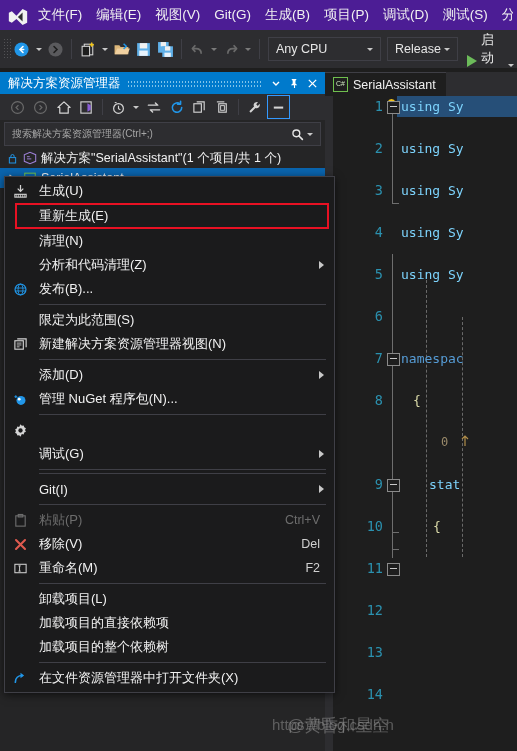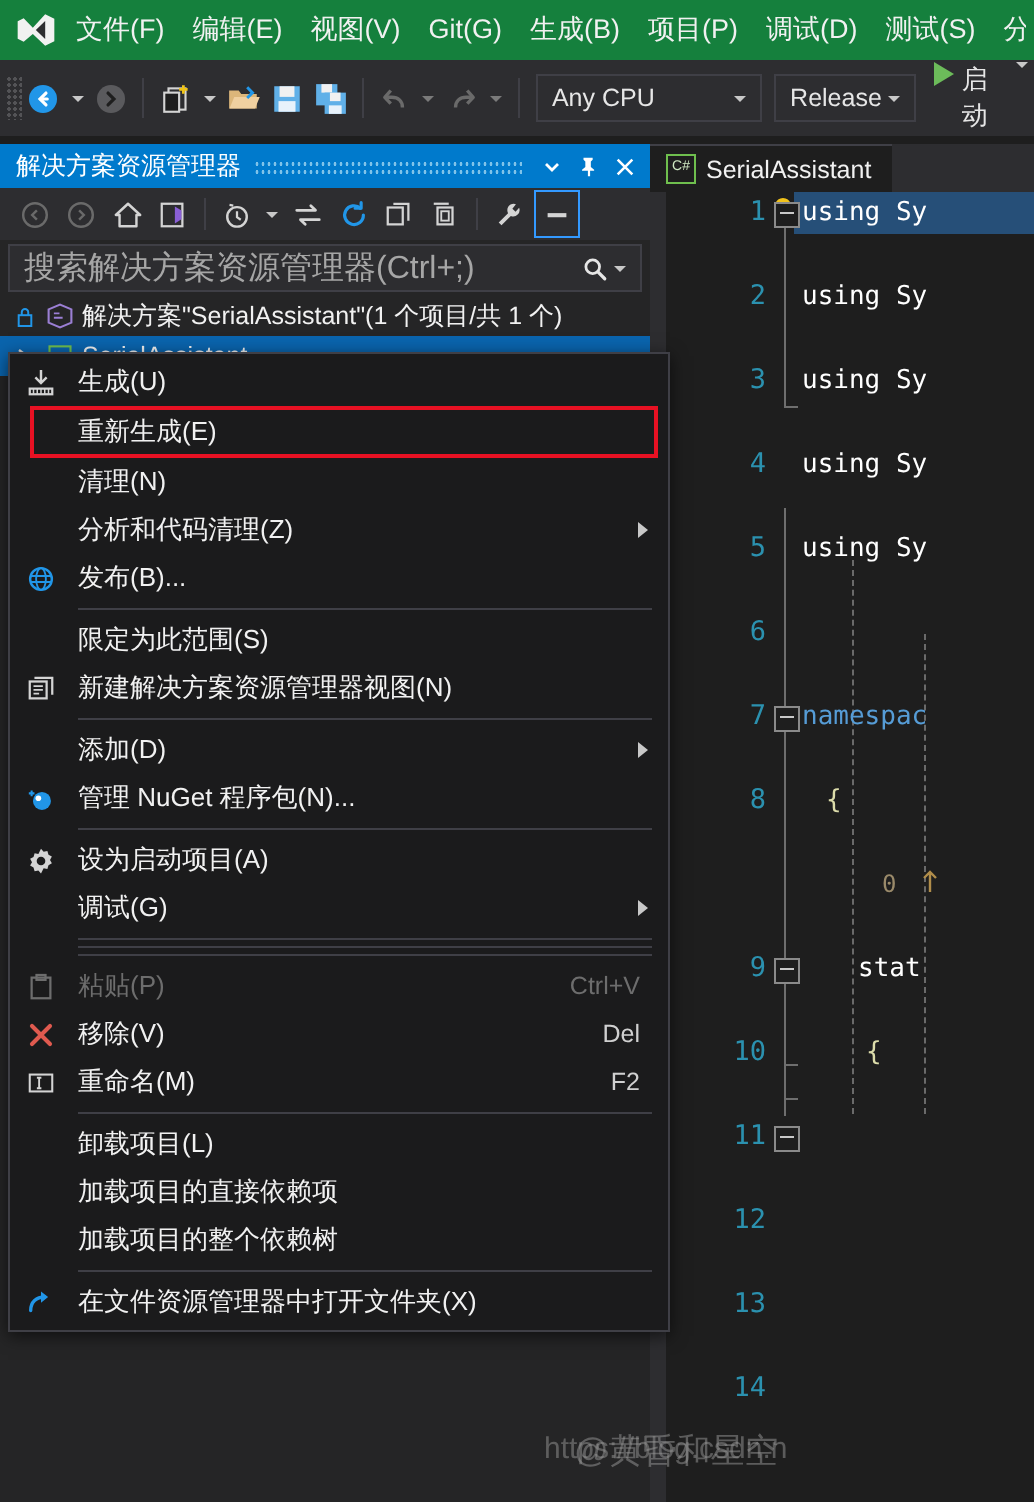--- a/index.html
+++ b/index.html
@@ -6,21 +6,21 @@
   body{
     width:517px;height:751px;overflow:hidden;position:relative;
     font-family:"Liberation Sans","DejaVu Sans",sans-serif;
     color:#f1f1f1;-webkit-font-smoothing:antialiased;
   }
   .app{position:absolute;inset:0;background:#1e1e1e;}
 
   
   .menubar{
     position:absolute;left:0;top:0;width:517px;height:30px;
-    background:#15803d;display:flex;align-items:center;
+    background:#4c1d95;display:flex;align-items:flex-end;
   }
   .vs-logo{width:26px;height:26px;margin-left:5px;display:flex;align-items:center;justify-content:center;}
   .menubar .mi{
     font-size:13.5px;color:#f1f1f1;padding:0 7px;line-height:30px;white-space:nowrap;
   }
   .menubar .mi.clipped{overflow:hidden;width:11px;padding-right:0;}
 
   
   .toolbar{
     position:absolute;left:0;top:30px;width:517px;height:38px;
@@ -33,21 +33,21 @@
   .tb-sep{width:1px;height:20px;background:#3f3f46;margin:0 5px;}
   .caret{width:0;height:0;border-left:3.5px solid transparent;border-right:3.5px solid transparent;
          border-top:3.5px solid #c8c8c8;margin:0 3px;}
   .caret.dim{border-top-color:#7a7a7a;}
   .combo{
     height:22px;border:1px solid #3f3f46;background:#2d2d30;display:flex;align-items:center;
     padding:0 4px 0 7px;margin:0 3px;color:#e6e6e6;font-size:12.5px;
   }
   .combo .cv{white-space:nowrap;}
   .combo .cspacer{flex:1;}
-  .start-btn{display:flex;align-items:flex-start;gap:4px;margin-left:6px;font-size:13px;color:#e6e6e6;}
+  .start-btn{display:flex;align-items:flex-end;gap:4px;margin-left:6px;font-size:13px;color:#e6e6e6;}
   .tri-run{width:0;height:0;border-top:6px solid transparent;border-bottom:6px solid transparent;
            border-left:10px solid #6cbb5a;}
 
   
   .se{
     position:absolute;left:0;top:72px;width:325px;height:679px;background:#252526;
   }
   .se-title{
     height:22px;background:#007acc;display:flex;align-items:center;padding:0 4px 0 8px;
   }
@@ -60,21 +60,21 @@
   .se-title .tb{width:18px;height:18px;display:flex;align-items:center;justify-content:center;color:#fff;}
   .se-tools{
     height:26px;background:#2d2d30;display:flex;align-items:center;padding-left:6px;
   }
   .se-tools .ic{width:21px;height:22px;display:flex;align-items:center;justify-content:center;margin:0 1px;}
   .se-tools .ic.active{border:1px solid #3399ff;background:#2d2d30;}
   .se-search{
     height:22px;margin:2px 4px 0 4px;background:#2d2d30;border:1px solid #3f3f46;
     display:flex;align-items:center;padding:0 4px 0 7px;
   }
-  .se-search .ph{flex:1;font-size:16px;color:#a6a6a6;white-space:nowrap;}
+  .se-search .ph{flex:1;font-size:10px;color:#a6a6a6;white-space:nowrap;}
   .se-tree{padding-top:2px;}
   .tree-row{height:20px;display:flex;align-items:center;padding-left:6px;font-size:12.5px;color:#f1f1f1;white-space:nowrap;}
   .tree-row.sel{background:#0a64ad;}
   .tree-row .ti{width:17px;height:16px;display:flex;align-items:center;justify-content:center;margin-right:3px;}
 
   
   .ctx{
     position:absolute;left:4px;top:176px;width:329px;
     background:#1b1b1c;border:1px solid #3f3f46;
     box-shadow:0 2px 8px rgba(0,0,0,.6);
@@ -109,21 +109,21 @@
     width:13px;height:13px;border:1px solid #6fbf4e;color:#cfe8c2;background:#1e1e1e;
     font-size:7px;line-height:12px;text-align:center;font-family:"Liberation Sans",sans-serif;
   }
   .ed-body{position:relative;height:655px;overflow:hidden;background:#1e1e1e;}
   .ed-left{position:absolute;left:0;top:0;width:8px;height:100%;background:#2d2d30;}
   .ed-code{position:absolute;left:8px;top:0;right:0;height:100%;
     font-family:"DejaVu Sans Mono","Liberation Mono",monospace;font-size:13px;}
   .ln-row{position:relative;height:21px;}
   .ln{position:absolute;left:0;width:50px;text-align:right;color:#2b91af;font-size:13.5px;line-height:21px;}
   .code{position:absolute;left:68px;white-space:pre;line-height:21px;}
-  .kw{color:#ffffff;}
+  .kw{color:#7dd3fc;}
   .ns{color:#569cd6;}
   .brc{color:#dcdcaa;}
   .sel-line{position:absolute;left:64px;top:0;right:0;height:21px;background:#264f78;}
   .bulb{position:absolute;left:52px;top:2px;}
   .fold{
     position:absolute;left:54px;width:11px;height:11px;border:1px solid #8a8a8a;background:#1e1e1e;
   }
   .fold:after{content:"";position:absolute;left:2px;top:4px;width:7px;height:1px;background:#c8c8c8;}
   .vline{position:absolute;left:59px;width:1px;background:#6e6e6e;}
   .vline-b{position:absolute;left:59px;width:6px;border-left:1px solid #6e6e6e;border-bottom:1px solid #6e6e6e;height:6px;}
@@ -594,31 +594,34 @@
     </div>
     <div class="cm-sep"></div>
 
     <div class="cm">
       <span class="cmico">
         <svg width="15" height="15" viewBox="0 0 16 16">
           <path d="M8 1.4 9.4 3l2-.4.6 2 1.8 1-1 1.8 1 1.8-1.8 1-.6 2-2-.4L8 14.6 6.6 13l-2 .4-.6-2-1.8-1 1-1.8-1-1.8 1.8-1 .6-2 2 .4z" fill="#d4d4d4"></path>
           <circle cx="8" cy="8" r="2.3" fill="#1b1b1c"></circle>
         </svg>
       </span>
-      <span class="cmlbl">设为启动项目(A)</span>
     </div>
 
     <div class="cm">
       <span class="cmlbl">调试(G)</span>
       <span class="arrow"></span>
     </div>
     <div class="cm-sep"></div>
 
     <div class="cm-sep"></div>
 
+    <div class="cm">
+      <span class="cmlbl">Git(I)</span>
+      <span class="arrow"></span>
+    </div>
     <div class="cm-sep"></div>
 
 
     <div class="cm disabled">
       <span class="cmico">
         <svg width="15" height="15" viewBox="0 0 16 16">
           <rect x="3" y="3" width="10" height="11" fill="none" stroke="#6d6d6d" stroke-width="1.2"></rect>
           <rect x="5.6" y="1.6" width="4.8" height="2.6" fill="none" stroke="#6d6d6d" stroke-width="1.2"></rect>
         </svg>
       </span>

